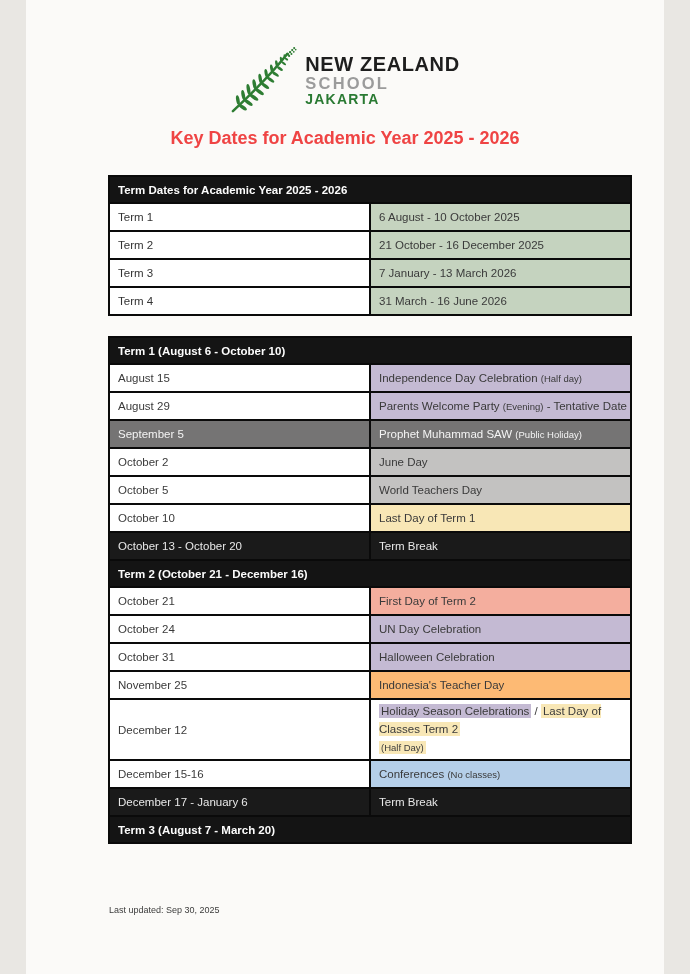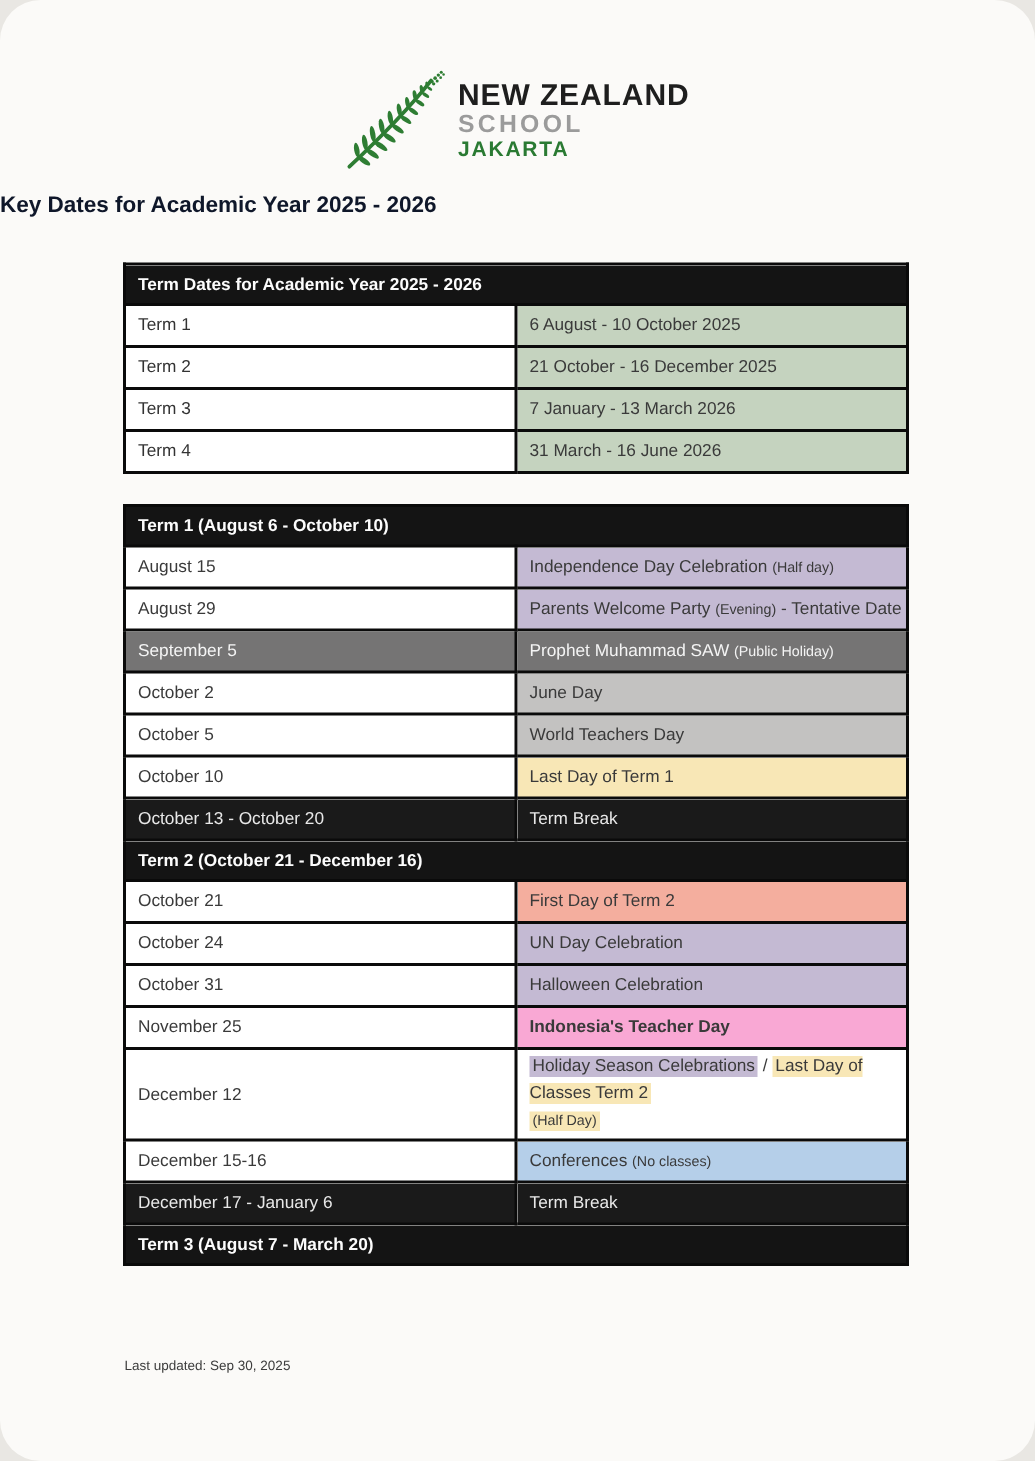--- a/index.html
+++ b/index.html
@@ -2,40 +2,39 @@
 <html style="--header-bg: #141414; --break-bg: #1a1a1a; --dark-gray: #757474;"><head>
 <meta charset="utf-8">
 <style>
   html,body{margin:0;padding:0;}
   body{
     font-family:"Liberation Sans","DejaVu Sans",sans-serif;
     background:#e9e7e3;
   }
   .page{
     position:relative;
-    width:690px;height:974px;
+    width:638px;height:974px;
     margin:0 auto;
     background:#fbfaf8;
     overflow:hidden;
-    border-radius:27px;
   }
   
   .logo{
     position:absolute;top:44px;left:0;right:0;
     display:flex;justify-content:center;align-items:center;gap:5px;
   }
   .logo svg{display:block;}
   .logo-text{display:flex;flex-direction:column;line-height:1.04;}
   .logo-l1{font-size:20px;font-weight:bold;letter-spacing:.6px;color:#1e1e1e;}
   .logo-l2{font-size:16.5px;font-weight:bold;letter-spacing:2.2px;color:#9b9b9b;}
   .logo-l3{font-size:14px;font-weight:bold;letter-spacing:1.2px;color:#2a7a33;}
   
   .title{
     position:absolute;top:128px;left:0;right:0;
-    font-size:15px;font-weight:bold;color:#0f172a;
+    text-align:center;font-size:18px;font-weight:bold;color:#ef4444;
     margin:0;
   }
   
   table{border-collapse:collapse;table-layout:fixed;position:absolute;left:82px;width:524px;}
   .term-table{top:175px;}
   .cal-table{top:336px;}
   th,td{
     border:2px solid #0a0a0a;
     padding:0 6px 0 8px;
     font-size:11.5px;
@@ -178,21 +177,21 @@
         <tr>
           <td class="date-cell">October 24</td>
           <td class="event-cell" style="background: rgb(196, 186, 211);"><span>UN Day Celebration</span></td>
         </tr>
         <tr>
           <td class="date-cell">October 31</td>
           <td class="event-cell" style="background: rgb(196, 186, 211);"><span>Halloween Celebration</span></td>
         </tr>
         <tr>
           <td class="date-cell">November 25</td>
-          <td class="event-cell" style="background: #f9a8d4; font-weight: bold;"><span>Indonesia's Teacher Day</span></td>
+          <td class="event-cell" style="background: #fdba74;"><span>Indonesia's Teacher Day</span></td>
         </tr>
         <tr>
           <td class="date-cell">December 12</td>
           <td class="event-cell wrap" style="background: rgb(255, 255, 255);"><span class="hl" style="background: rgb(196, 186, 211);">Holiday Season Celebrations</span><span> / </span><span class="hl" style="background: rgb(248, 231, 182);">Last Day of Classes Term 2</span><br><span class="small hl" style="background: rgb(248, 231, 182);">(Half Day)</span></td>
         </tr>
         <tr>
           <td class="date-cell">December 15-16</td>
           <td class="event-cell" style="background: rgb(181, 207, 233);"><span>Conferences </span><span class="small">(No classes)</span></td>
         </tr>
         <tr class="break-row">

